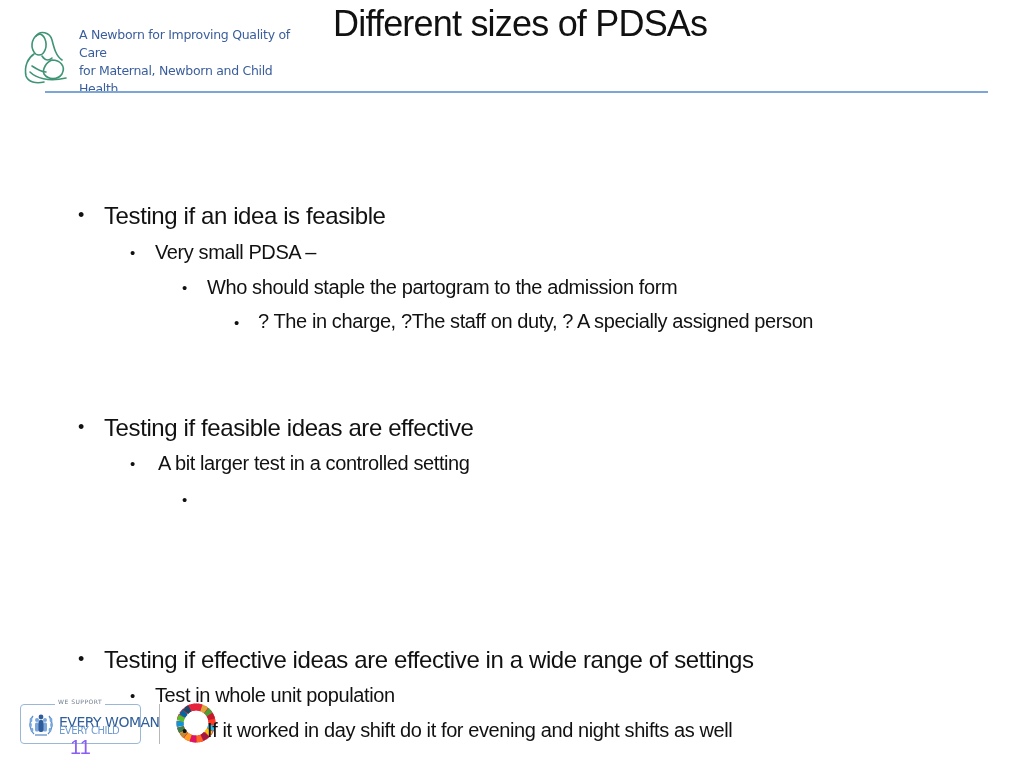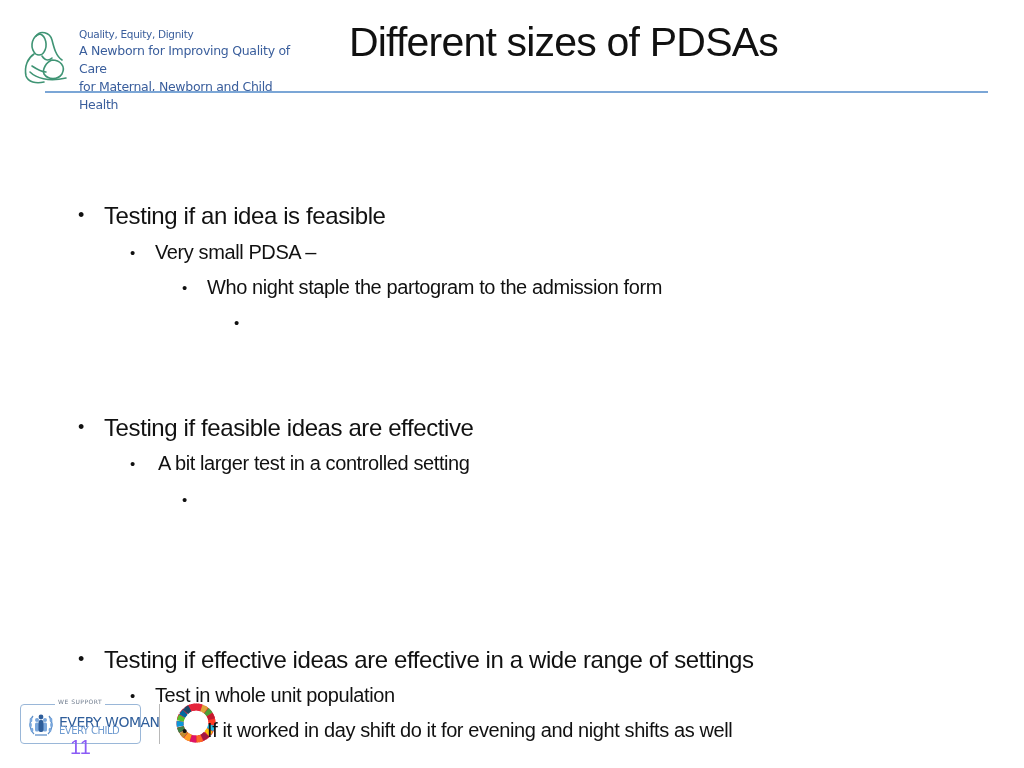--- a/index.html
+++ b/index.html
@@ -44,27 +44,27 @@
       line-height: 16px;
     }
     .logo-text .line {
       font-size: 12.5px;
       display: block;
     }
     .slide-title {
       position: absolute;
       left: 333px;
       top: 3px;
-      font-size: 41px;
+      font-size: 36px;
       font-family: "Liberation Sans", sans-serif;
       letter-spacing: -0.8px;
       color: #111111;
       white-space: nowrap;
       font-weight: normal;
-      margin: 16px;
+      margin: 0;
     }
     .title-rule {
       position: absolute;
       left: 45px;
       top: 91px;
       width: 943px;
       height: 2px;
       background: #7ba6d6;
     }
     .content {
@@ -177,46 +177,46 @@
       <path d="M18 8 C 10 10, 8 20, 12 26 C 14 30, 20 30, 22 26 C 26 20, 24 10, 18 8 Z"></path>
       <path d="M14 10 C 18 4, 28 6, 30 14 C 32 22, 34 30, 40 34"></path>
       <path d="M12 28 C 6 32, 2 40, 4 50 C 6 56, 14 58, 22 56"></path>
       <path d="M20 30 C 24 36, 28 34, 30 32"></path>
       <path d="M30 34 C 38 34, 44 40, 40 48 C 36 54, 26 54, 22 48 C 20 44, 24 36, 30 34 Z"></path>
       <path d="M8 46 C 14 52, 26 56, 44 52"></path>
       <path d="M10 40 C 16 44, 20 46, 24 46"></path>
     </g>
   </svg>
   <div class="logo-text">
-    <span class="tagline">Quality, Equity, Dignity</span>
     <span class="line">A Newborn for Improving Quality of Care</span>
     <span class="line">for Maternal, Newborn and Child Health</span>
   </div>
 </div>
 
 <h1 class="slide-title">Different sizes of PDSAs</h1>
 <div class="title-rule"></div>
 
 <div class="content">
 
   <div class="bullet-row lvl1" style="left:78px; top:202px;">
     <span class="dot" style="font-size:18px; top:3px;">•</span>
     <span style="position:absolute; left:26px;">Testing if an idea is feasible</span>
   </div>
   <div class="bullet-row lvl2" style="left:130px; top:241px;">
     <span class="dot" style="font-size:15px; top:3px;">•</span>
     <span style="position:absolute; left:25px;">Very small PDSA –</span>
   </div>
   <div class="bullet-row lvl3" style="left:182px; top:276px;">
     <span class="dot" style="font-size:15px; top:3px;">•</span>
-    <span style="position:absolute; left:25px;">Who night staple the partogram to the admission form</span>
+    <span style="position:absolute; left:25px;">Who should staple the partogram to the admission form</span>
   </div>
   <div class="bullet-row lvl4" style="left:234px; top:311px;">
     <span class="dot" style="font-size:15px; top:3px;">•</span>
   </div>
+  <div class="wrap-text" style="left:258px; top:308px; width:620px;">? The in charge, ?The staff on duty, ? A specially assigned person</div>
 
   <div class="bullet-row lvl1" style="left:78px; top:414px;">
     <span class="dot" style="font-size:18px; top:3px;">•</span>
     <span style="position:absolute; left:26px;">Testing if feasible ideas are effective</span>
   </div>
   <div class="bullet-row lvl2" style="left:130px; top:452px;">
     <span class="dot" style="font-size:15px; top:3px;">•</span>
     <span style="position:absolute; left:28px;">A bit larger test in a controlled setting</span>
   </div>
   <div class="bullet-row lvl3" style="left:182px; top:488px;">

